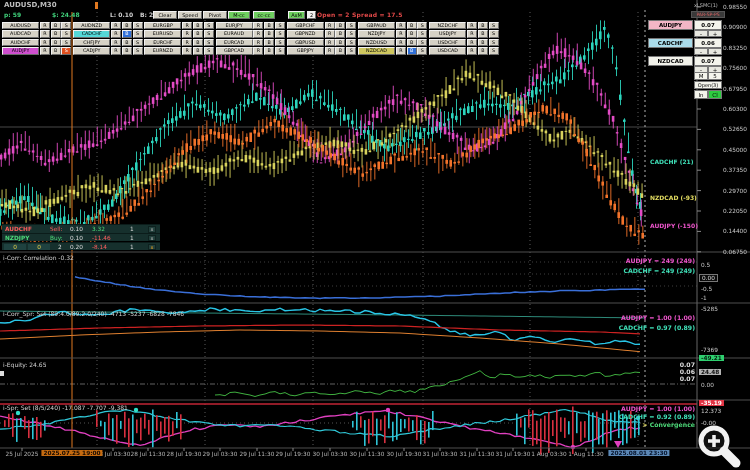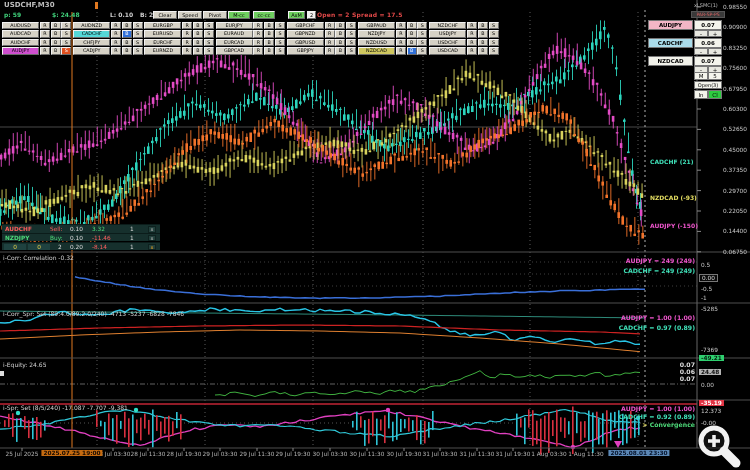--- a/index.html
+++ b/index.html
@@ -1476,21 +1476,21 @@
       <line x1="330" y1="448" x2="330" y2="451" stroke="#888"></line>
       <line x1="367" y1="448" x2="367" y2="451" stroke="#888"></line>
       <line x1="404" y1="448" x2="404" y2="451" stroke="#888"></line>
       <line x1="440" y1="448" x2="440" y2="451" stroke="#888"></line>
       <line x1="477" y1="448" x2="477" y2="451" stroke="#888"></line>
       <line x1="513" y1="448" x2="513" y2="451" stroke="#888"></line>
       <line x1="549" y1="448" x2="549" y2="451" stroke="#888"></line>
       <line x1="586" y1="448" x2="586" y2="451" stroke="#888"></line>
     </svg>
 
-  <div class="abs title" style="left:4px;top:1px;">USDCHF,M30</div>
+  <div class="abs title" style="left:4px;top:1px;">AUDUSD,M30</div>
   <div id="stats-row">
       <div class="abs t6" style="left: 4px; top: 11px; font-weight: bold; color: rgb(63, 208, 122);">p: 59</div>
       <div class="abs t6" style="left: 52px; top: 11px; font-weight: bold; color: rgb(63, 208, 122);">$: 24.48</div>
       <div class="abs t6" style="left: 110px; top: 11px; font-weight: bold; color: rgb(207, 207, 207);">L: 0.10</div>
       <div class="abs t6" style="left: 140px; top: 11px; font-weight: bold; color: rgb(207, 207, 207);">B: 281</div>
     </div>
   <div id="top-buttons">
       <div class="btn beige" style="left: 153px; top: 11px; width: 24px;">Clear</div>
       <div class="btn beige" style="left: 178px; top: 11px; width: 24px;">Speed</div>
       <div class="btn beige" style="left: 203px; top: 11px; width: 24px;">Pivot</div>

